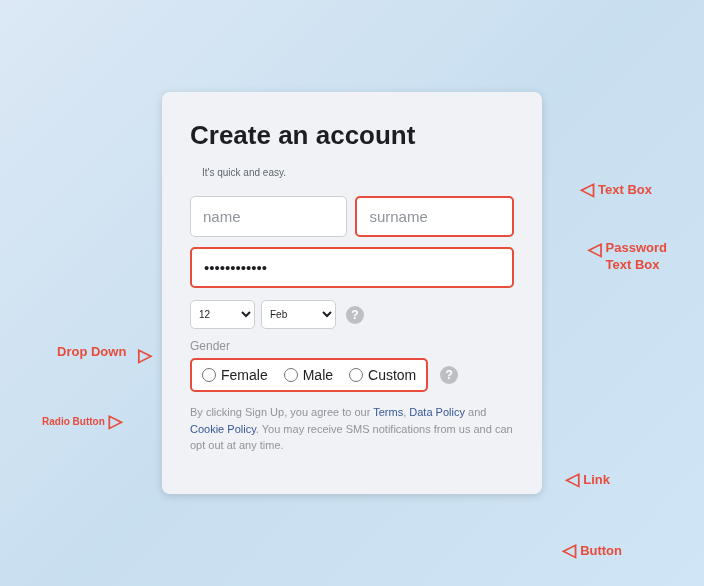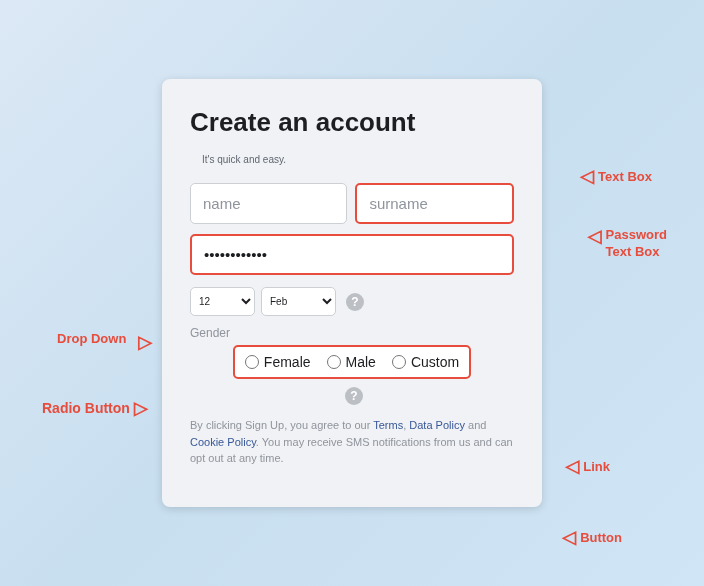--- a/index.html
+++ b/index.html
@@ -222,21 +222,21 @@
           <option>Feb</option>
           <option>Jan</option><option>Mar</option><option>Apr</option><option>May</option><option>Jun</option>
           <option>Jul</option><option>Aug</option><option>Sep</option><option>Oct</option><option>Nov</option><option>Dec</option>
         </select>
         <span class="help-icon">?</span>
       </div>
 
       
       <div class="gender-section">
         <div class="section-label">Gender</div>
-        <div style="display:flex; align-items:center; gap:8px;flex-direction:column;">
+        <div style="display:flex; align-items:center; gap:8px;">
           <div class="gender-row">
             <label class="gender-option">
               <input type="radio" name="gender" style="">
               <span>Female</span>
             </label>
             <label class="gender-option">
               <input type="radio" name="gender" style="">
               <span>Male</span>
             </label>
             <label class="gender-option">
@@ -265,21 +265,21 @@
       <span style="color:#e74c3c; font-size:18px; font-weight:bold; line-height:1;">◁</span>
       <div style="color:#e74c3c; font-size:13px; font-weight:bold; line-height:1.3;">Password<br>Text Box</div>
     </div>
 
     <div style="position:absolute; left:-105px; top:252px; display:flex; gap:12px;">
       <span style="color:#e74c3c; font-size:13px; font-weight:bold;">Drop Down</span>
       <span style="color:#e74c3c; font-size:18px; font-weight:bold;">▷</span>
     </div>
 
     <div style="position:absolute; left:-120px; top:318px; display:flex; align-items:center; gap:4px;">
-      <span style="color:#e74c3c; font-size:14px; font-weight:bold;">Radio Button</span>
+      <span style="color:#e74c3c; font-size:10px; font-weight:bold;">Radio Button</span>
       <span style="color:#e74c3c; font-size:18px; font-weight:bold;">▷</span>
     </div>
 
     <div style="position:absolute; right:-68px; top:376px; display:flex; align-items:center; gap:4px;">
       <span style="color:#e74c3c; font-size:18px; font-weight:bold;">◁</span>
       <span style="color:#e74c3c; font-size:13px; font-weight:bold;">Link</span>
     </div>
 
     <div style="position:absolute; right:-80px; top:447px; display:flex; align-items:center; gap:4px;">
       <span style="color:#e74c3c; font-size:18px; font-weight:bold;">◁</span>

